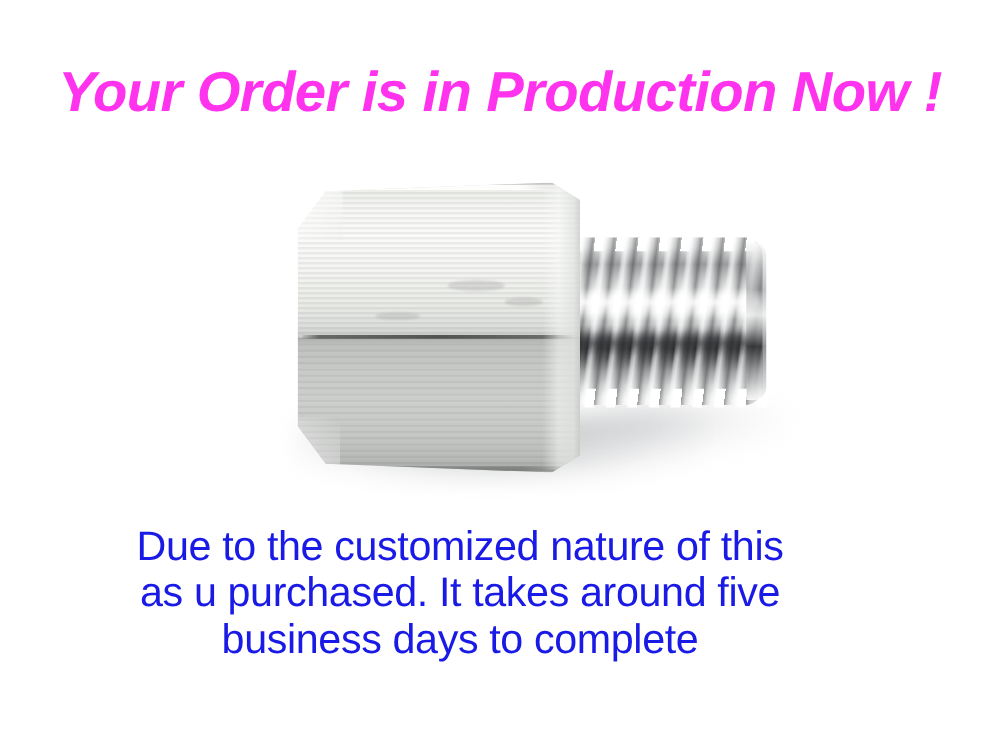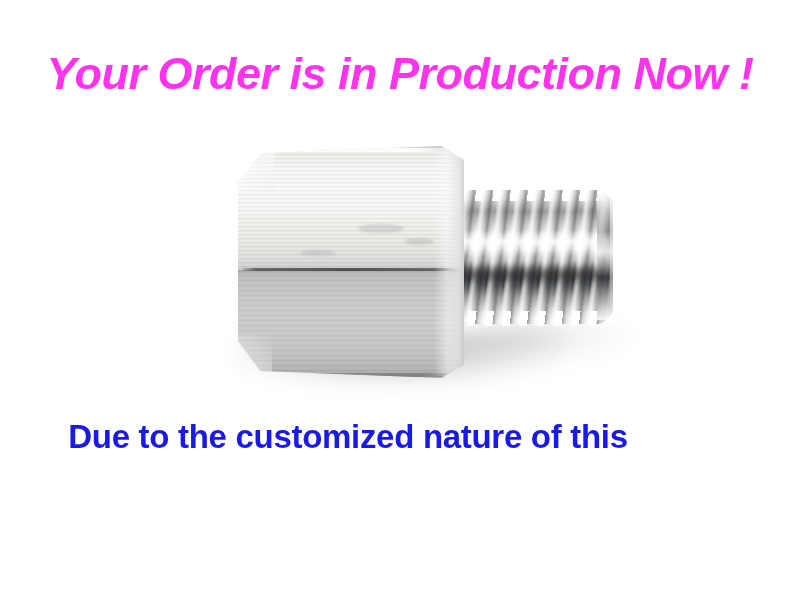--- a/index.html
+++ b/index.html
@@ -37,24 +37,25 @@
 
   
   #bodycopy {
     position: absolute;
     left: 0;
     top: 418px;
     width: 696px;
     text-align: center;
     font-family: "Liberation Sans", sans-serif;
     font-size: 33px;
-    font-weight: bold;
+    font-weight: normal;
     color: #1a1ae6;
     line-height: 37px;
     letter-spacing: -0.3px;
+    padding-left: 20px;
   }
   #bodycopy .ln { display: block; white-space: nowrap; }
 
   
   #product {
     position: absolute;
     left: 232px;
     top: 138px;
     width: 392px;
     height: 250px;
@@ -354,15 +355,17 @@
       <div class="hex-edge-bot"></div>
       <div class="scuff" style="left:120px;top:78px;width:46px;height:9px;"></div>
       <div class="scuff" style="left:166px;top:92px;width:30px;height:7px;"></div>
       <div class="scuff" style="left:62px;top:104px;width:36px;height:6px;"></div>
     </div>
 
   </div>
 
   <div id="bodycopy">
     <span class="ln">Due to the customized nature of this</span>
+    <span class="ln">as u purchased. It takes around five</span>
+    <span class="ln">business days to complete</span>
   </div>
 
 </div>
 
 </body></html>

